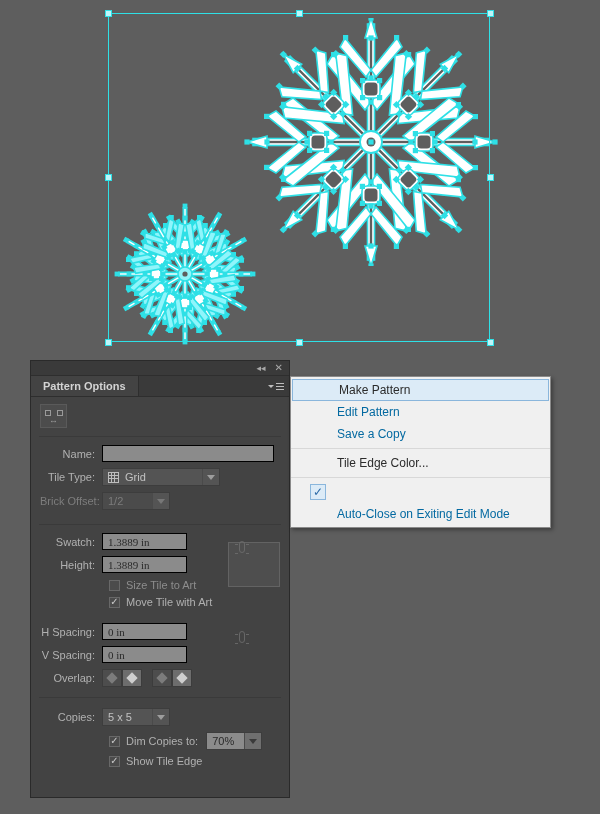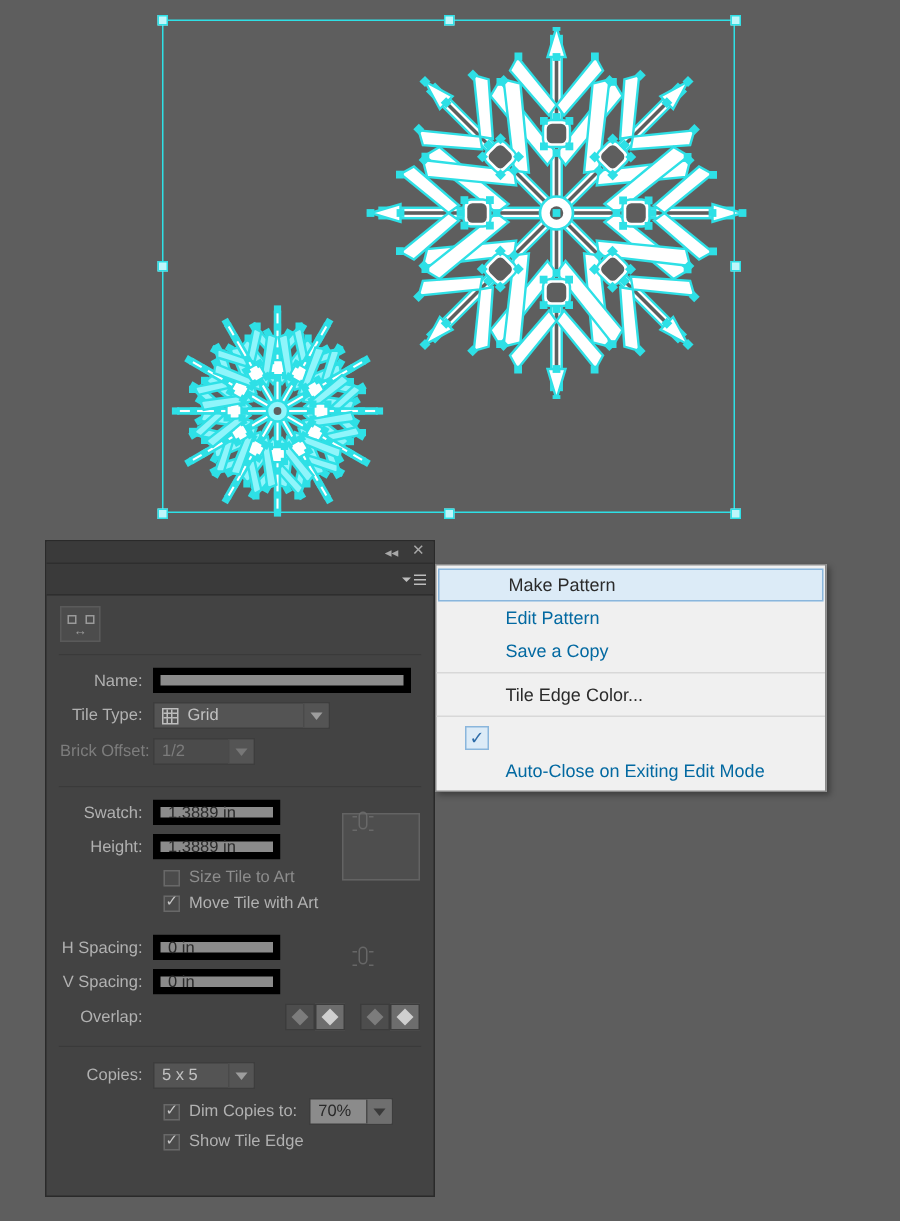--- a/index.html
+++ b/index.html
@@ -83,23 +83,23 @@
   .sect { padding: 8px 9px; }
 
   .frow { display: flex; align-items: center; margin-bottom: 6px; }
   .flabel {
     width: 62px; text-align: right; padding-right: 7px;
     font-size: 11px; color: #b1b1b1; white-space: nowrap;
   }
   .flabel.dim { color: #7d7d7d; text-align: center; }
 
   .inp {
-    background: #8b8b8b; border: 5px solid #000000;
+    background: #8b8b8b; border: 1px solid #000000;
     height: 17px; color: #2a2a2a; font-size: 11px;
-    padding: 0 5px; display: flex; align-items: center;
+    padding: 0 5px; display: flex; align-items: center; font-family: Liberation Serif, serif;
   }
   .inp.name { width: 172px; }
   .inp.num { width: 85px; background: #8b8b8b; }
 
   .sel {
     height: 18px; border: 1px solid #3d3d3d; background: #545454;
     display: flex; align-items: center; color: #c2c2c2; font-size: 11px;
     padding-left: 5px; position: relative;
   }
   .sel .arrowbox {
@@ -298,20 +298,23 @@
 </div>
 
 <div id="panel">
 
   <div id="panel-titlebar">
     <span class="tb-icon">◂◂</span>
     <span class="tb-icon close">✕</span>
   </div>
 
   <div id="panel-tabrow">
+    <div id="panel-tab">
+      <span>Pattern Options</span>
+    </div>
     <div id="panel-menu-btn">
       <span class="tri-d"></span>
       <span class="hamb">
           <i></i>
           <i></i>
           <i></i>
         </span>
     </div>
   </div>
 
@@ -411,21 +414,21 @@
       </div>
 
       <div class="link-ico" style="position:absolute; left:196px; top:6px; height:26px;">
         <span class="lk"></span>
         <span class="dsh" style="left:0; top:7px;"></span>
         <span class="dsh" style="left:0; top:16px;"></span>
         <span class="dsh" style="left:11px; top:7px;"></span>
         <span class="dsh" style="left:11px; top:16px;"></span>
       </div>
 
-      <div class="frow" style="margin-bottom:2px;justify-content:space-between;">
+      <div class="frow" style="margin-bottom:2px;">
         <span class="flabel">Overlap:</span>
         <span class="overlap-group">
           <span class="ovl-pair">
             <span class="ovl-btn">
                 <span class="dia dark"></span>
               </span>
             <span class="ovl-btn active">
                 <span class="dia"></span>
               </span>
           </span>

